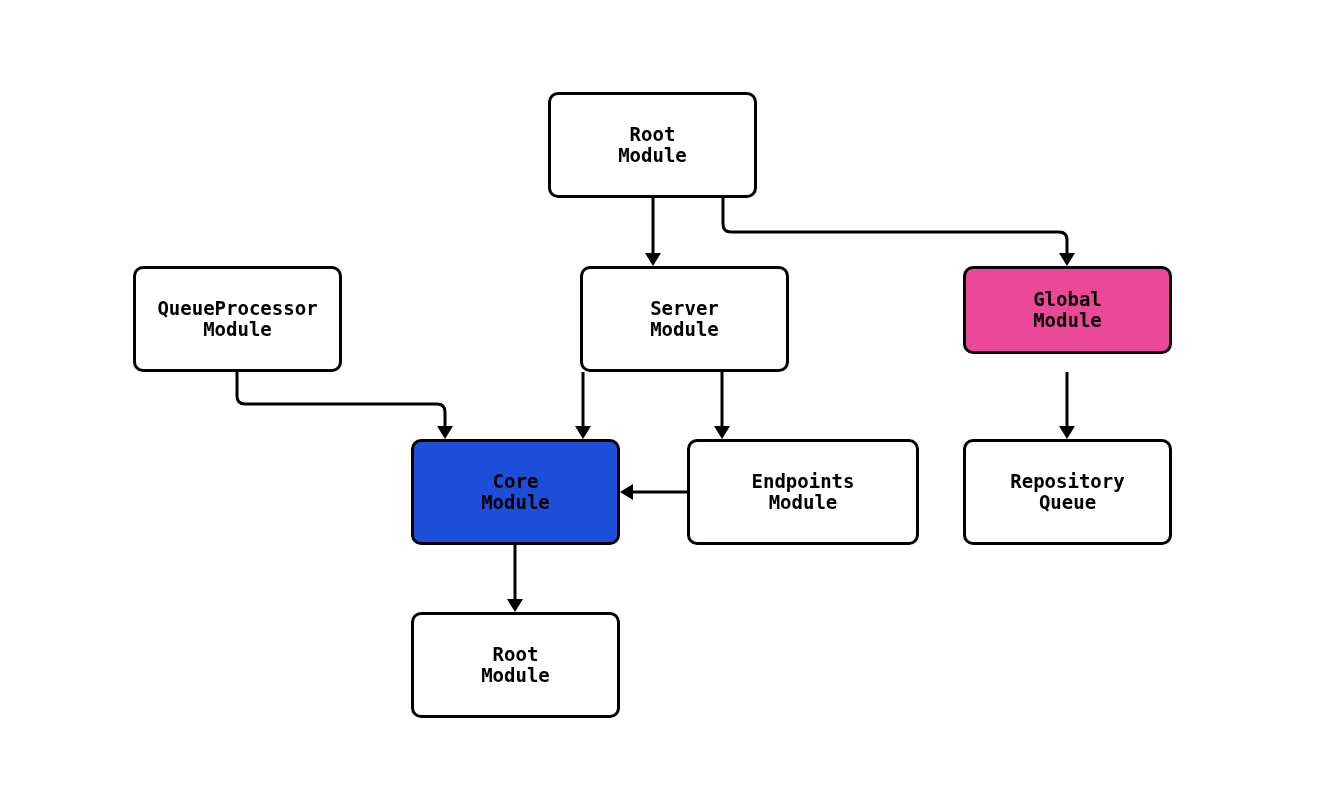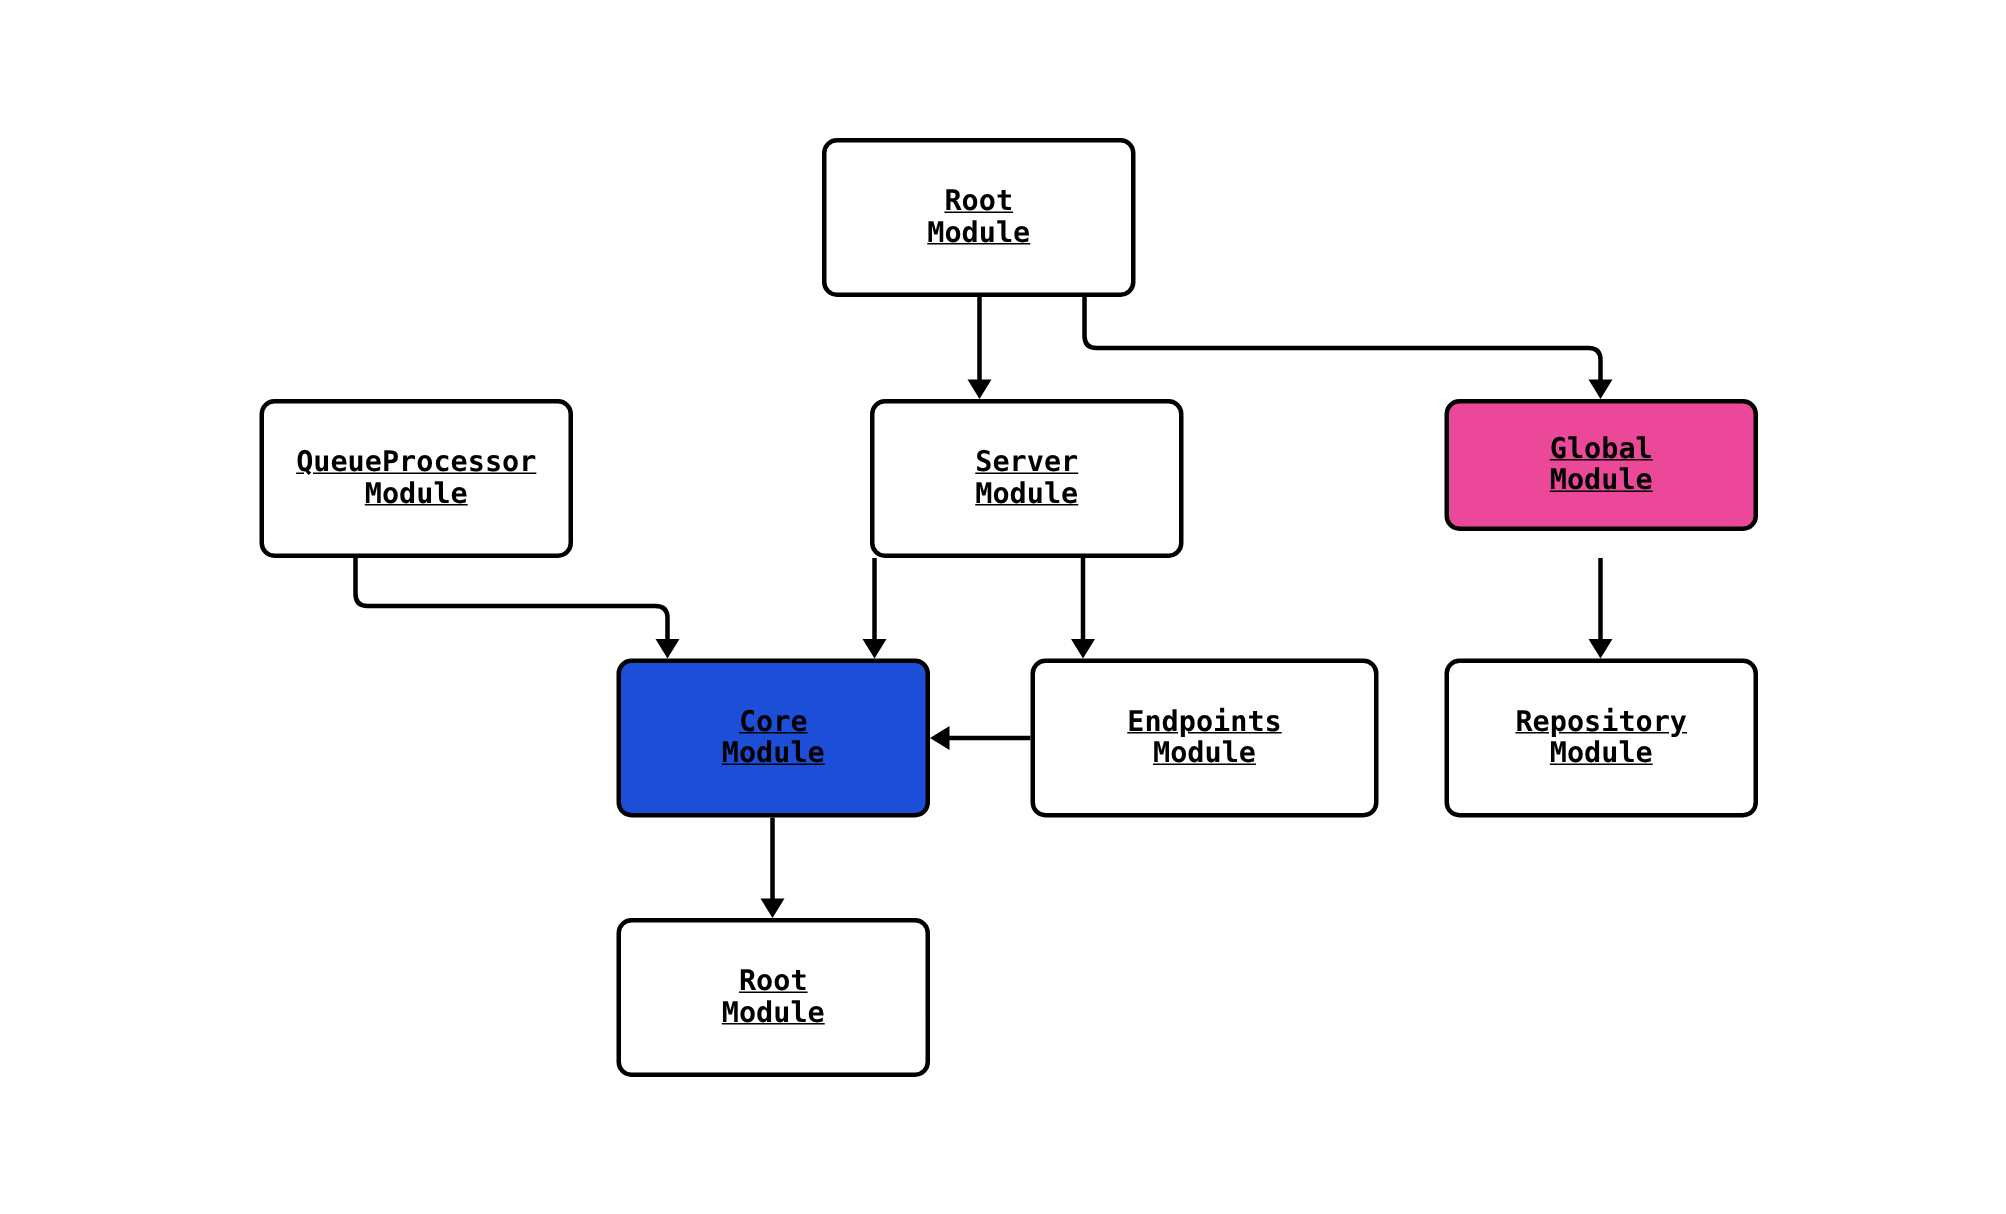--- a/index.html
+++ b/index.html
@@ -32,21 +32,20 @@
   .node {
     position: absolute;
     box-sizing: border-box;
     background: #ffffff;
     border: 3px solid #84cc16;
     border-radius: 10px;
     display: flex;
     align-items: center;
     justify-content: center;
     text-align: center;
-    text-decoration: underline;
   }
   .node-label {
     font-family: "DejaVu Sans Mono", monospace;
     font-weight: bold;
     font-size: 19px;
     line-height: 21px;
     color: #000000;
     white-space: pre-line;
   }
 </style>
@@ -70,21 +69,21 @@
       <path d="M 1067 372 L 1067 427" fill="none" stroke="#000000" stroke-width="3"></path>
       <polygon points="1067,439 1059,426 1075,426" fill="#000000"></polygon>
       <path d="M 515 545 L 515 600" fill="none" stroke="#000000" stroke-width="3"></path>
       <polygon points="515,612 507,599 523,599" fill="#000000"></polygon>
     </svg>
   <div id="node-layer">
       <div class="node" style="left: 548px; top: 92px; width: 209px; height: 106px; border-color: rgb(0, 0, 0); background: rgb(255, 255, 255);">
     <span class="node-label">Root
 Module</span>
   </div>
-      <div class="node" style="left: 133px; top: 266px; width: 209px; height: 106px; border-color: rgb(0, 0, 0); background: rgb(255, 255, 255); margin-left: 40px;">
+      <div class="node" style="left: 133px; top: 266px; width: 209px; height: 106px; border-color: rgb(0, 0, 0); background: rgb(255, 255, 255);">
     <span class="node-label">QueueProcessor
 Module</span>
   </div>
       <div class="node" style="left: 580px; top: 266px; width: 209px; height: 106px; border-color: rgb(0, 0, 0); background: rgb(255, 255, 255);">
     <span class="node-label">Server
 Module</span>
   </div>
       <div class="node" style="left: 963px; top: 266px; width: 209px; height: 88px; border-color: rgb(0, 0, 0); background: #ec4899;">
     <span class="node-label">Global
 Module</span>
@@ -92,20 +91,20 @@
       <div class="node" style="left: 411px; top: 439px; width: 209px; height: 106px; border-color: rgb(0, 0, 0); background: #1d4ed8;">
     <span class="node-label">Core
 Module</span>
   </div>
       <div class="node" style="left: 687px; top: 439px; width: 232px; height: 106px; border-color: rgb(0, 0, 0); background: rgb(255, 255, 255);">
     <span class="node-label">Endpoints
 Module</span>
   </div>
       <div class="node" style="left: 963px; top: 439px; width: 209px; height: 106px; border-color: rgb(0, 0, 0); background: rgb(255, 255, 255);">
     <span class="node-label">Repository
-Module</span>
+Queue</span>
   </div>
       <div class="node" style="left: 411px; top: 612px; width: 209px; height: 106px; border-color: rgb(0, 0, 0); background: rgb(255, 255, 255);">
     <span class="node-label">Root
 Module</span>
   </div>
     </div>
 </div>
 
 </body></html>

